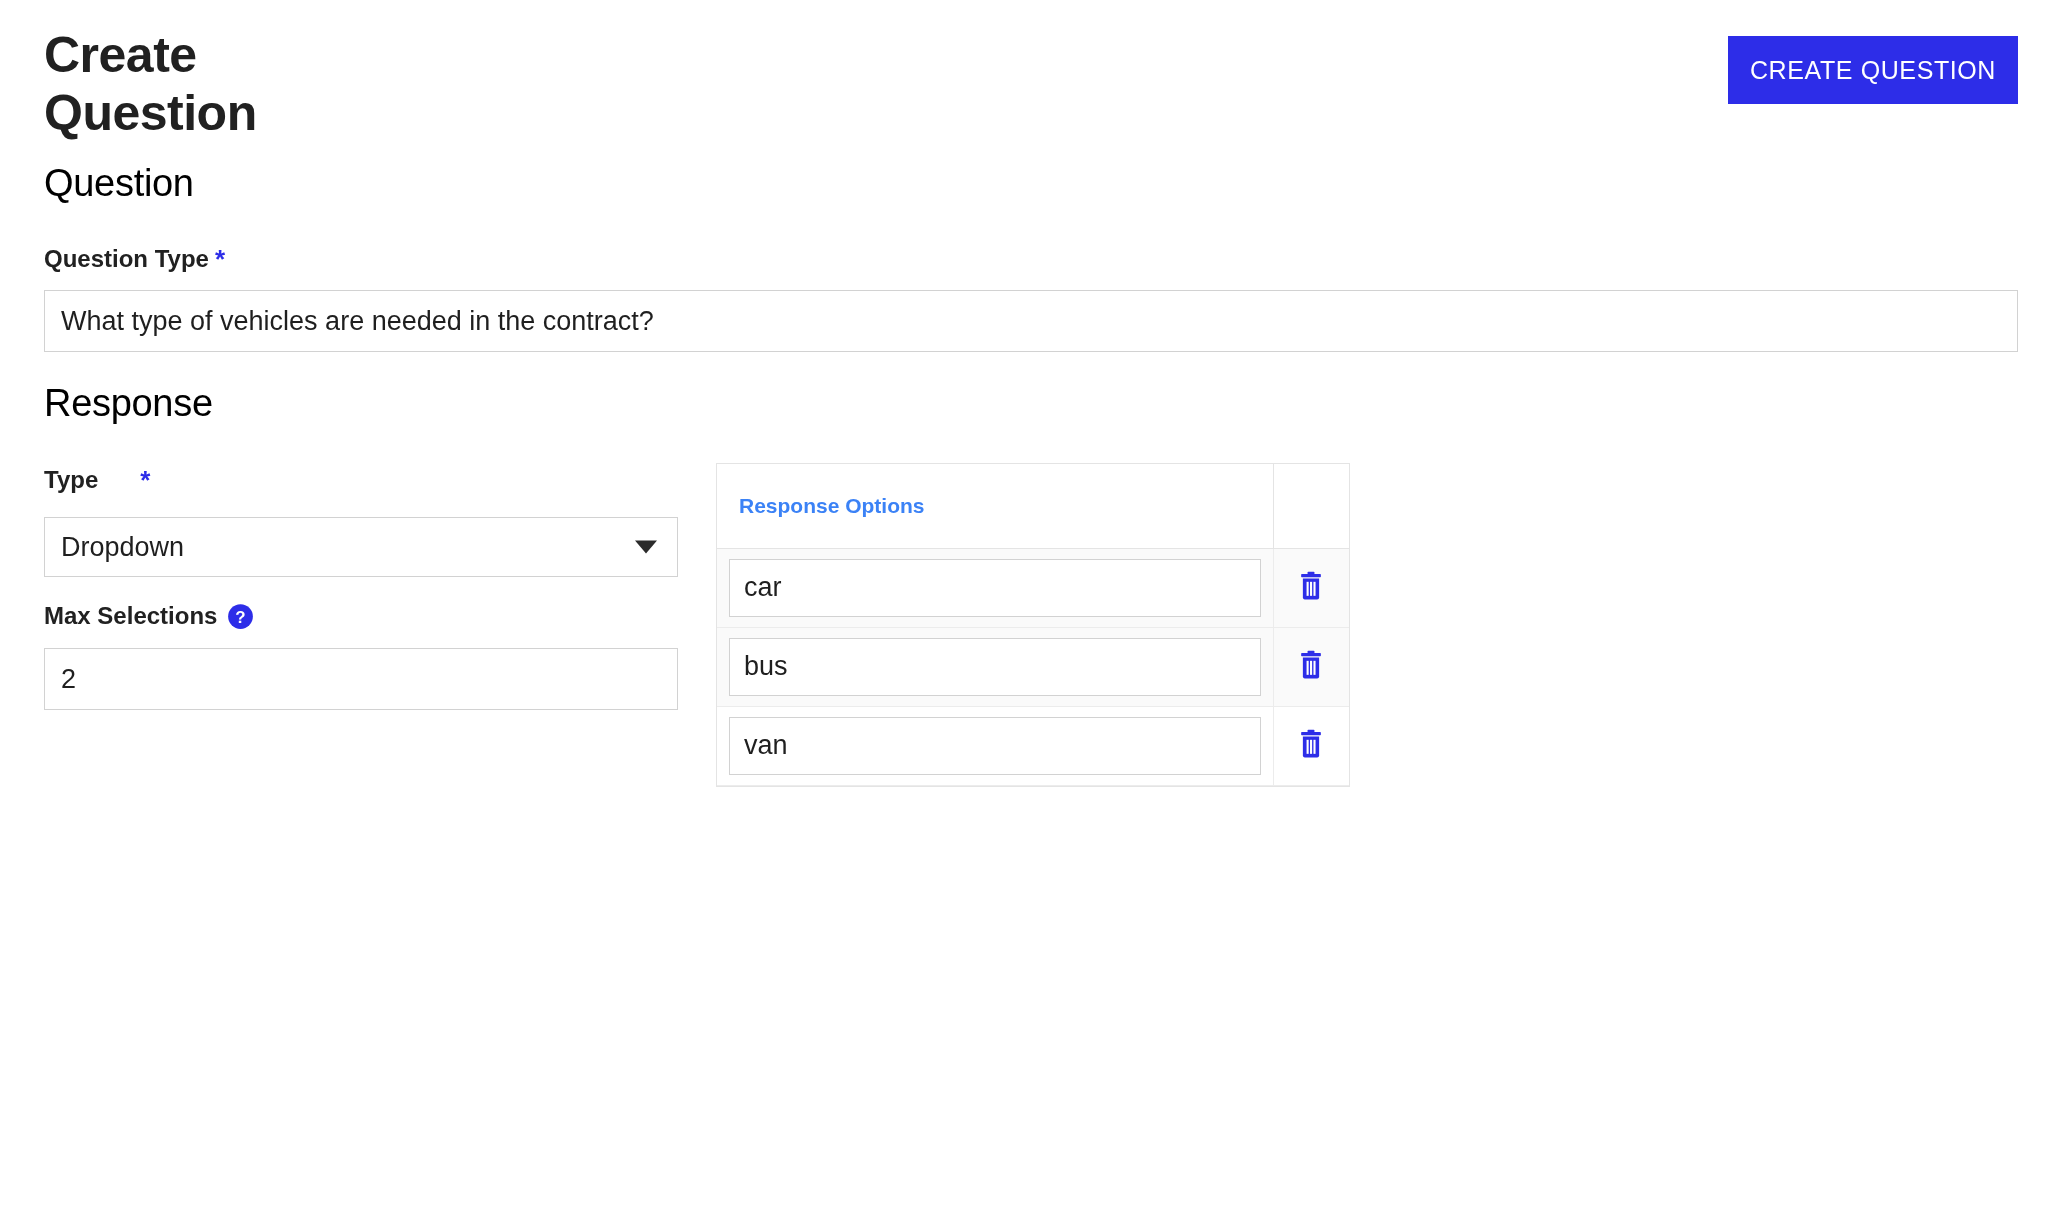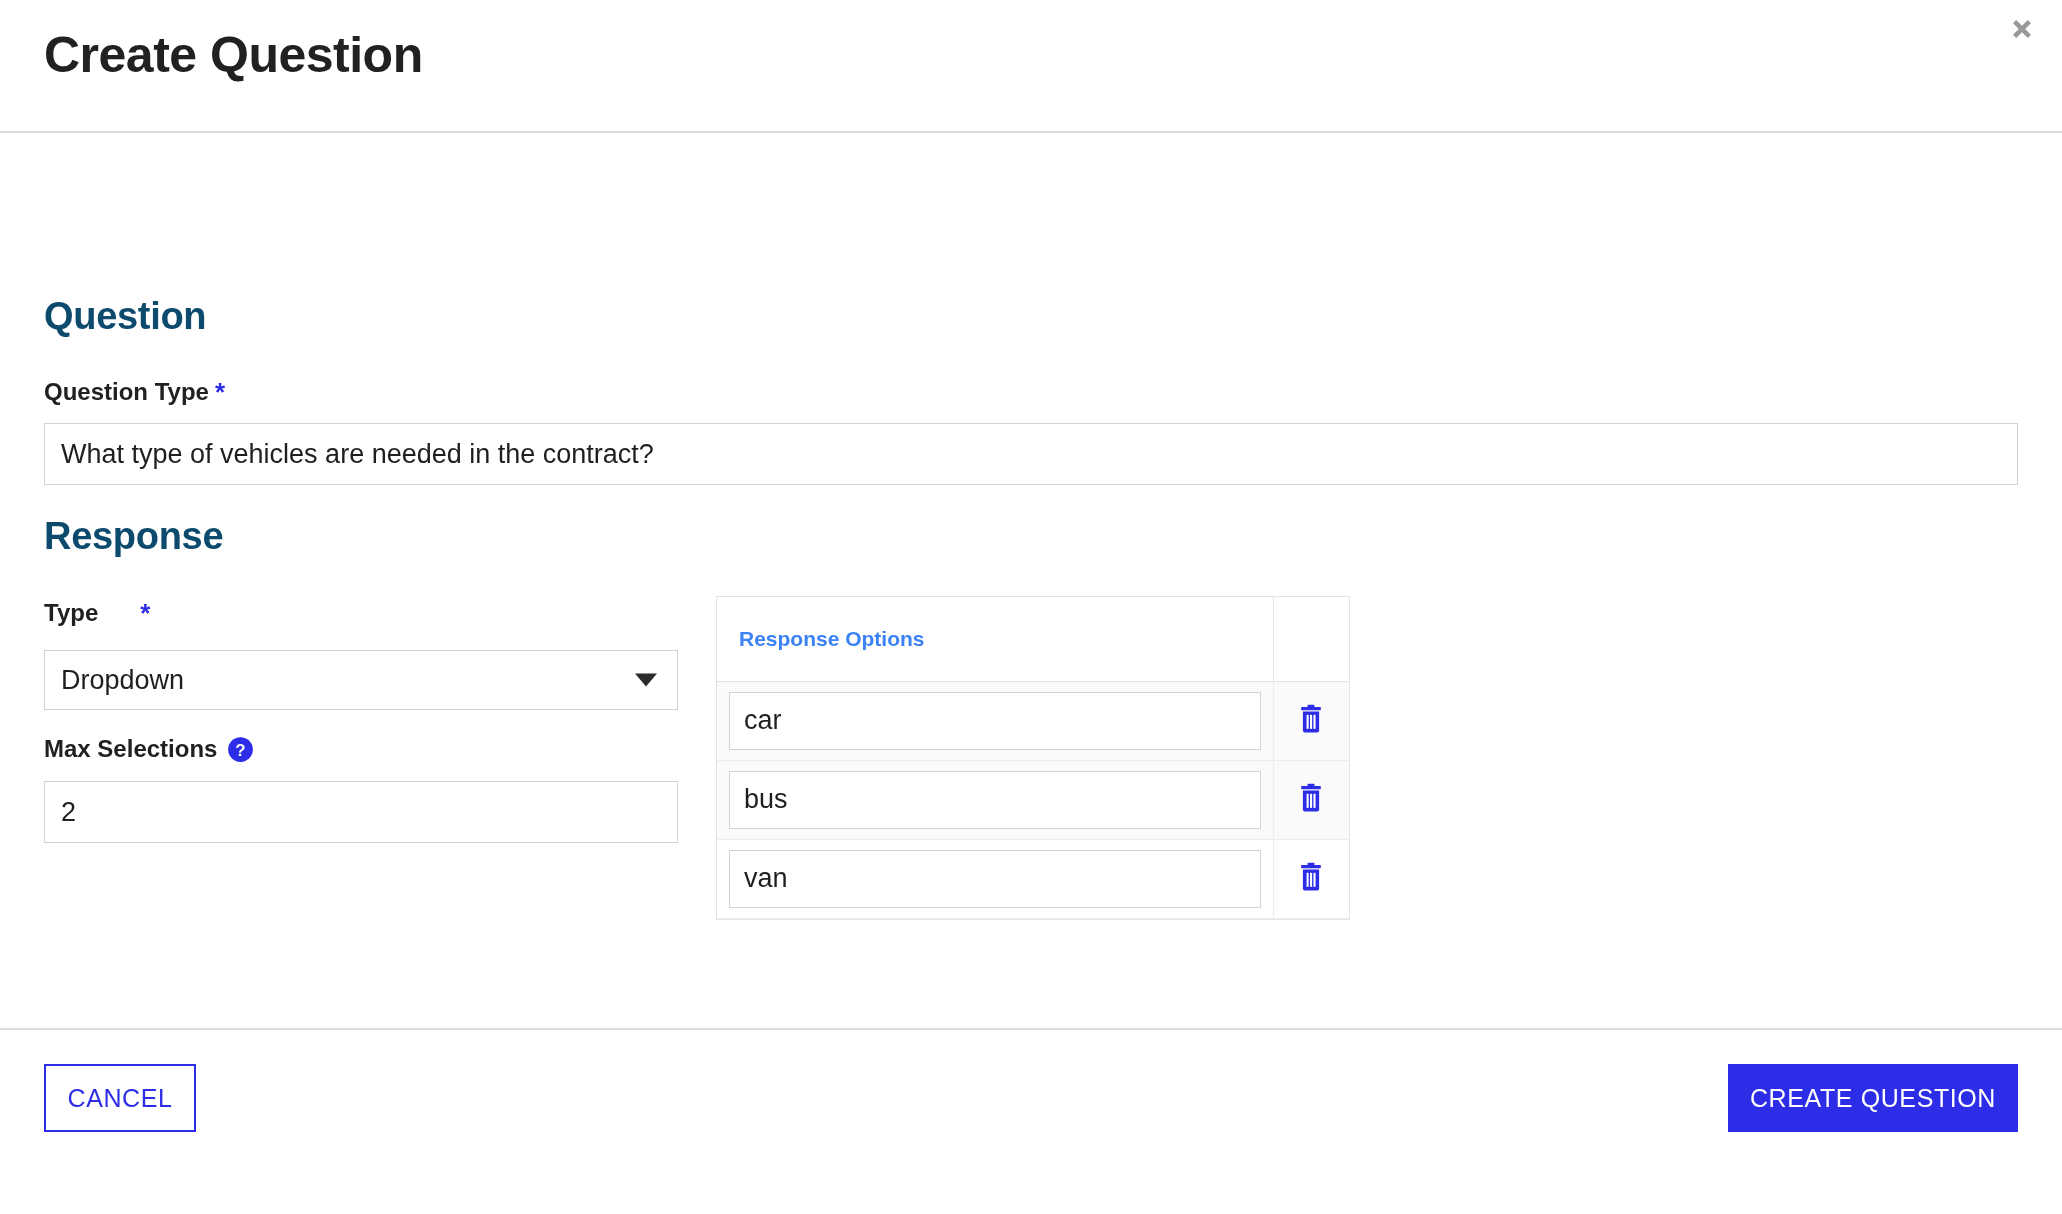--- a/index.html
+++ b/index.html
@@ -11,21 +11,21 @@
     font-family: "Liberation Sans", sans-serif;
     overflow: hidden;
   }
 
   .modal {
     position: relative;
     width: 2062px;
     height: 1214px;
     background: #ffffff;
     display: flex;
-    flex-direction: column;
+    flex-direction: row;
   }
 
   
   .modal-header {
     position: relative;
     height: 133px;
     border-bottom: 2px solid #dcdcdc;
     flex: 0 0 auto;
   }
 
@@ -56,22 +56,22 @@
   .modal-body {
     position: relative;
     flex: 1 1 auto;
     padding: 0;
   }
 
   .section-heading {
     position: absolute;
     left: 44px;
     font-size: 38px;
-    font-weight: bold;
-    color: #0c4a6e;
+    font-weight: normal;
+    color: #000000;
     letter-spacing: -0.3px;
   }
   .section-heading.question  { top: 162px; }
   .section-heading.response  { top: 382px; }
 
   .field-label {
     position: absolute;
     font-size: 24px;
     font-weight: bold;
     color: #212121;

